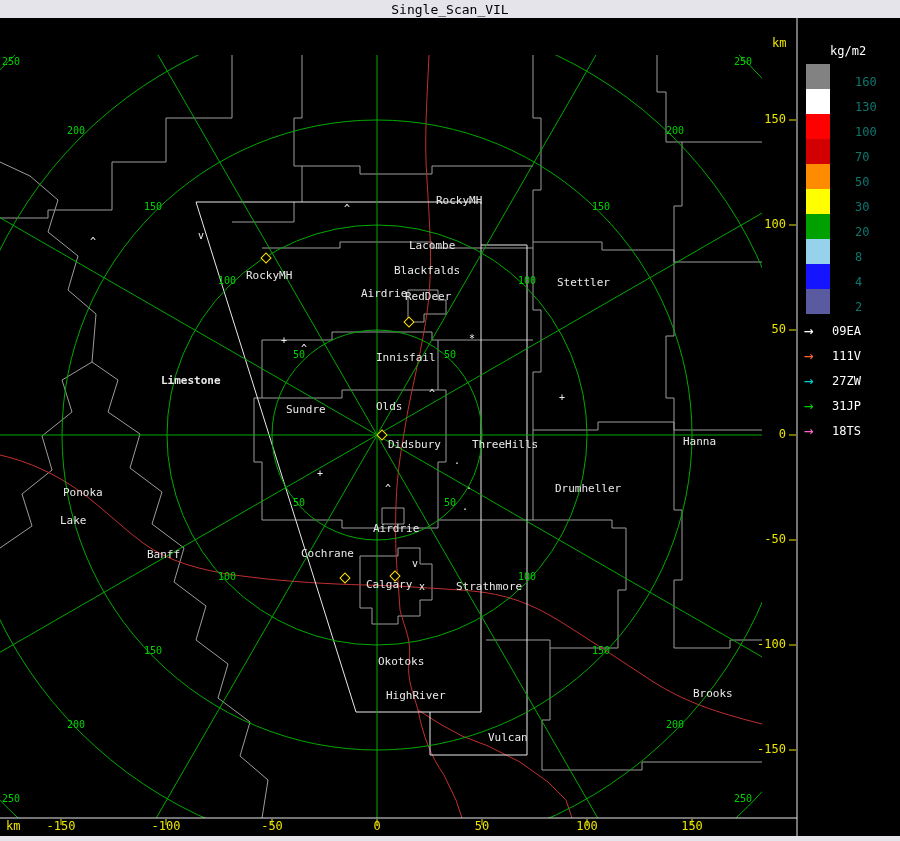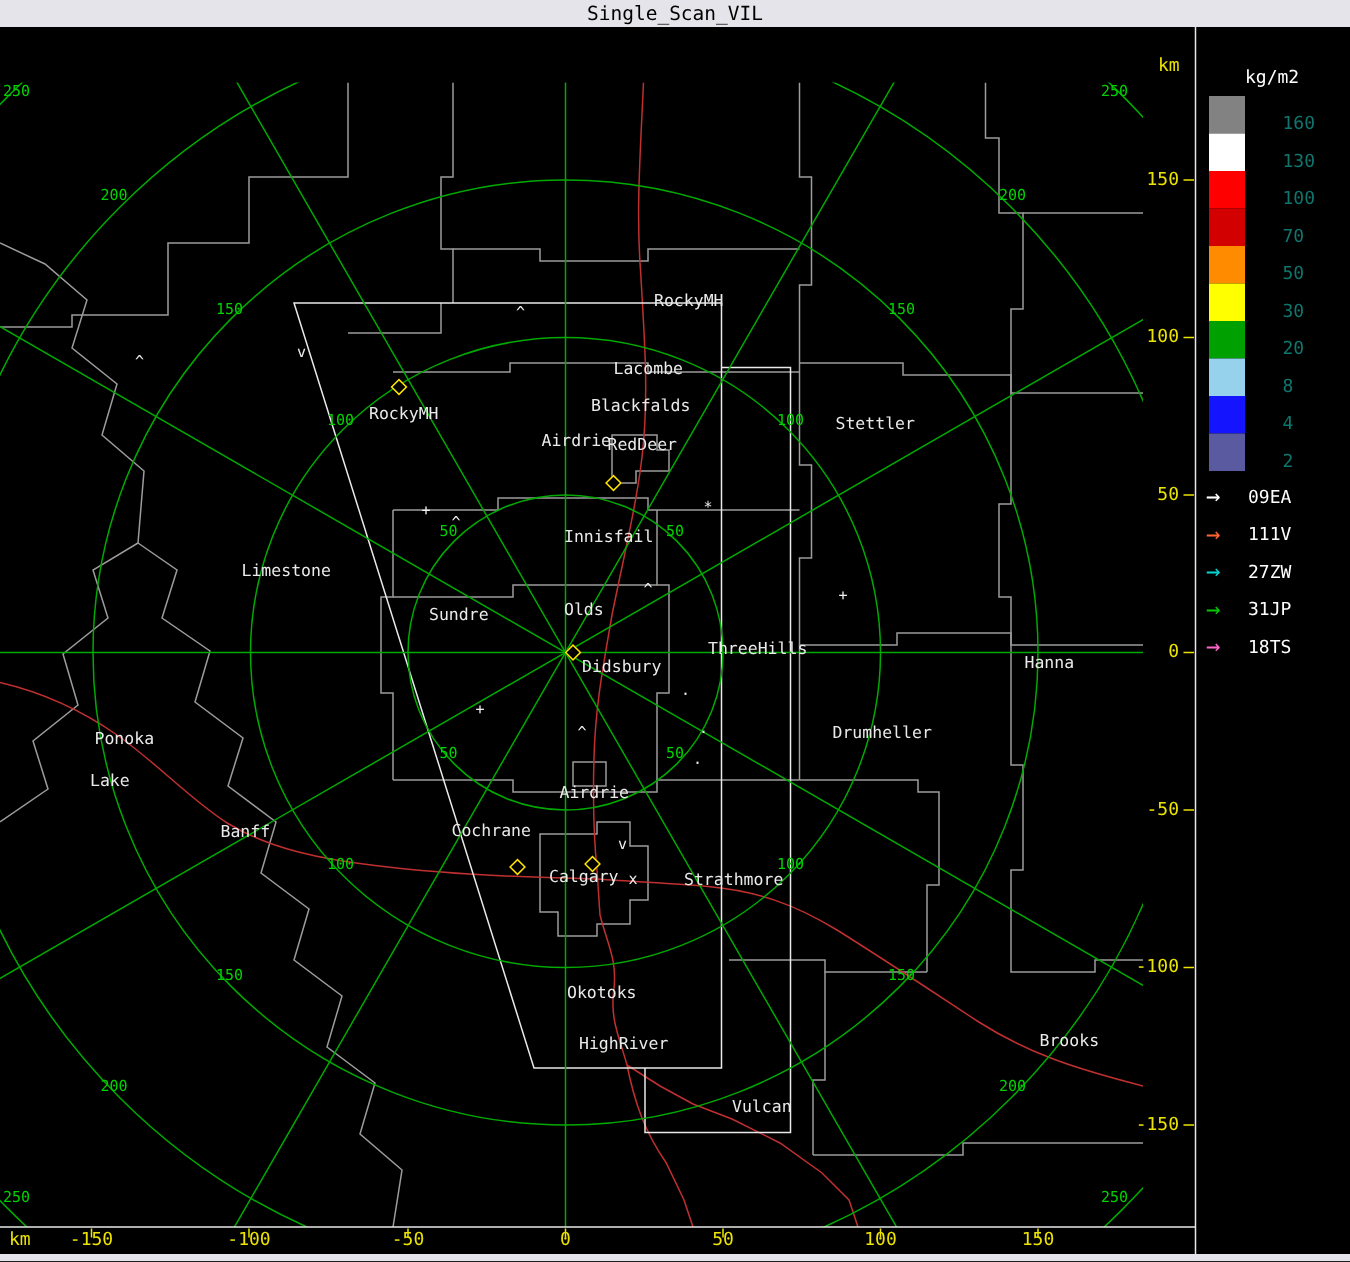--- a/index.html
+++ b/index.html
@@ -175,31 +175,31 @@
       <span class="city" style="left: 394px; top: 265px;">Blackfalds</span>
 
       <span class="city" style="left: 361px; top: 288px;">Airdrie</span>
 
       <span class="city" style="left: 405px; top: 291px;">RedDeer</span>
 
       <span class="city" style="left: 557px; top: 277px;">Stettler</span>
 
       <span class="city" style="left: 246px; top: 270px;">RockyMH</span>
 
-      <span class="city" style="left: 161px; top: 375px;">Limestone</span>
+      <span class="city" style="left: 161px; top: 375px; font-weight: bold;">Limestone</span>
 
       <span class="city" style="left: 376px; top: 352px;">Innisfail</span>
 
       <span class="city" style="left: 286px; top: 404px;">Sundre</span>
 
       <span class="city" style="left: 376px; top: 401px;">Olds</span>
 
       <span class="city" style="left: 353px; top: 439px; padding-left: 35px;">Didsbury</span>
 
-      <span class="city" style="left: 472px; top: 427px;">ThreeHills</span>
+      <span class="city" style="left: 472px; top: 439px;">ThreeHills</span>
 
       <span class="city" style="left: 683px; top: 436px;">Hanna</span>
 
       <span class="city" style="left: 60px; top: 471px; margin-top: 44px;">Lake</span>
 
       <span class="city" style="left: 63px; top: 487px;">Ponoka</span>
 
       <span class="city" style="left: 555px; top: 483px;">Drumheller</span>
 
       <span class="city" style="left: 373px; top: 523px;">Airdrie</span>

